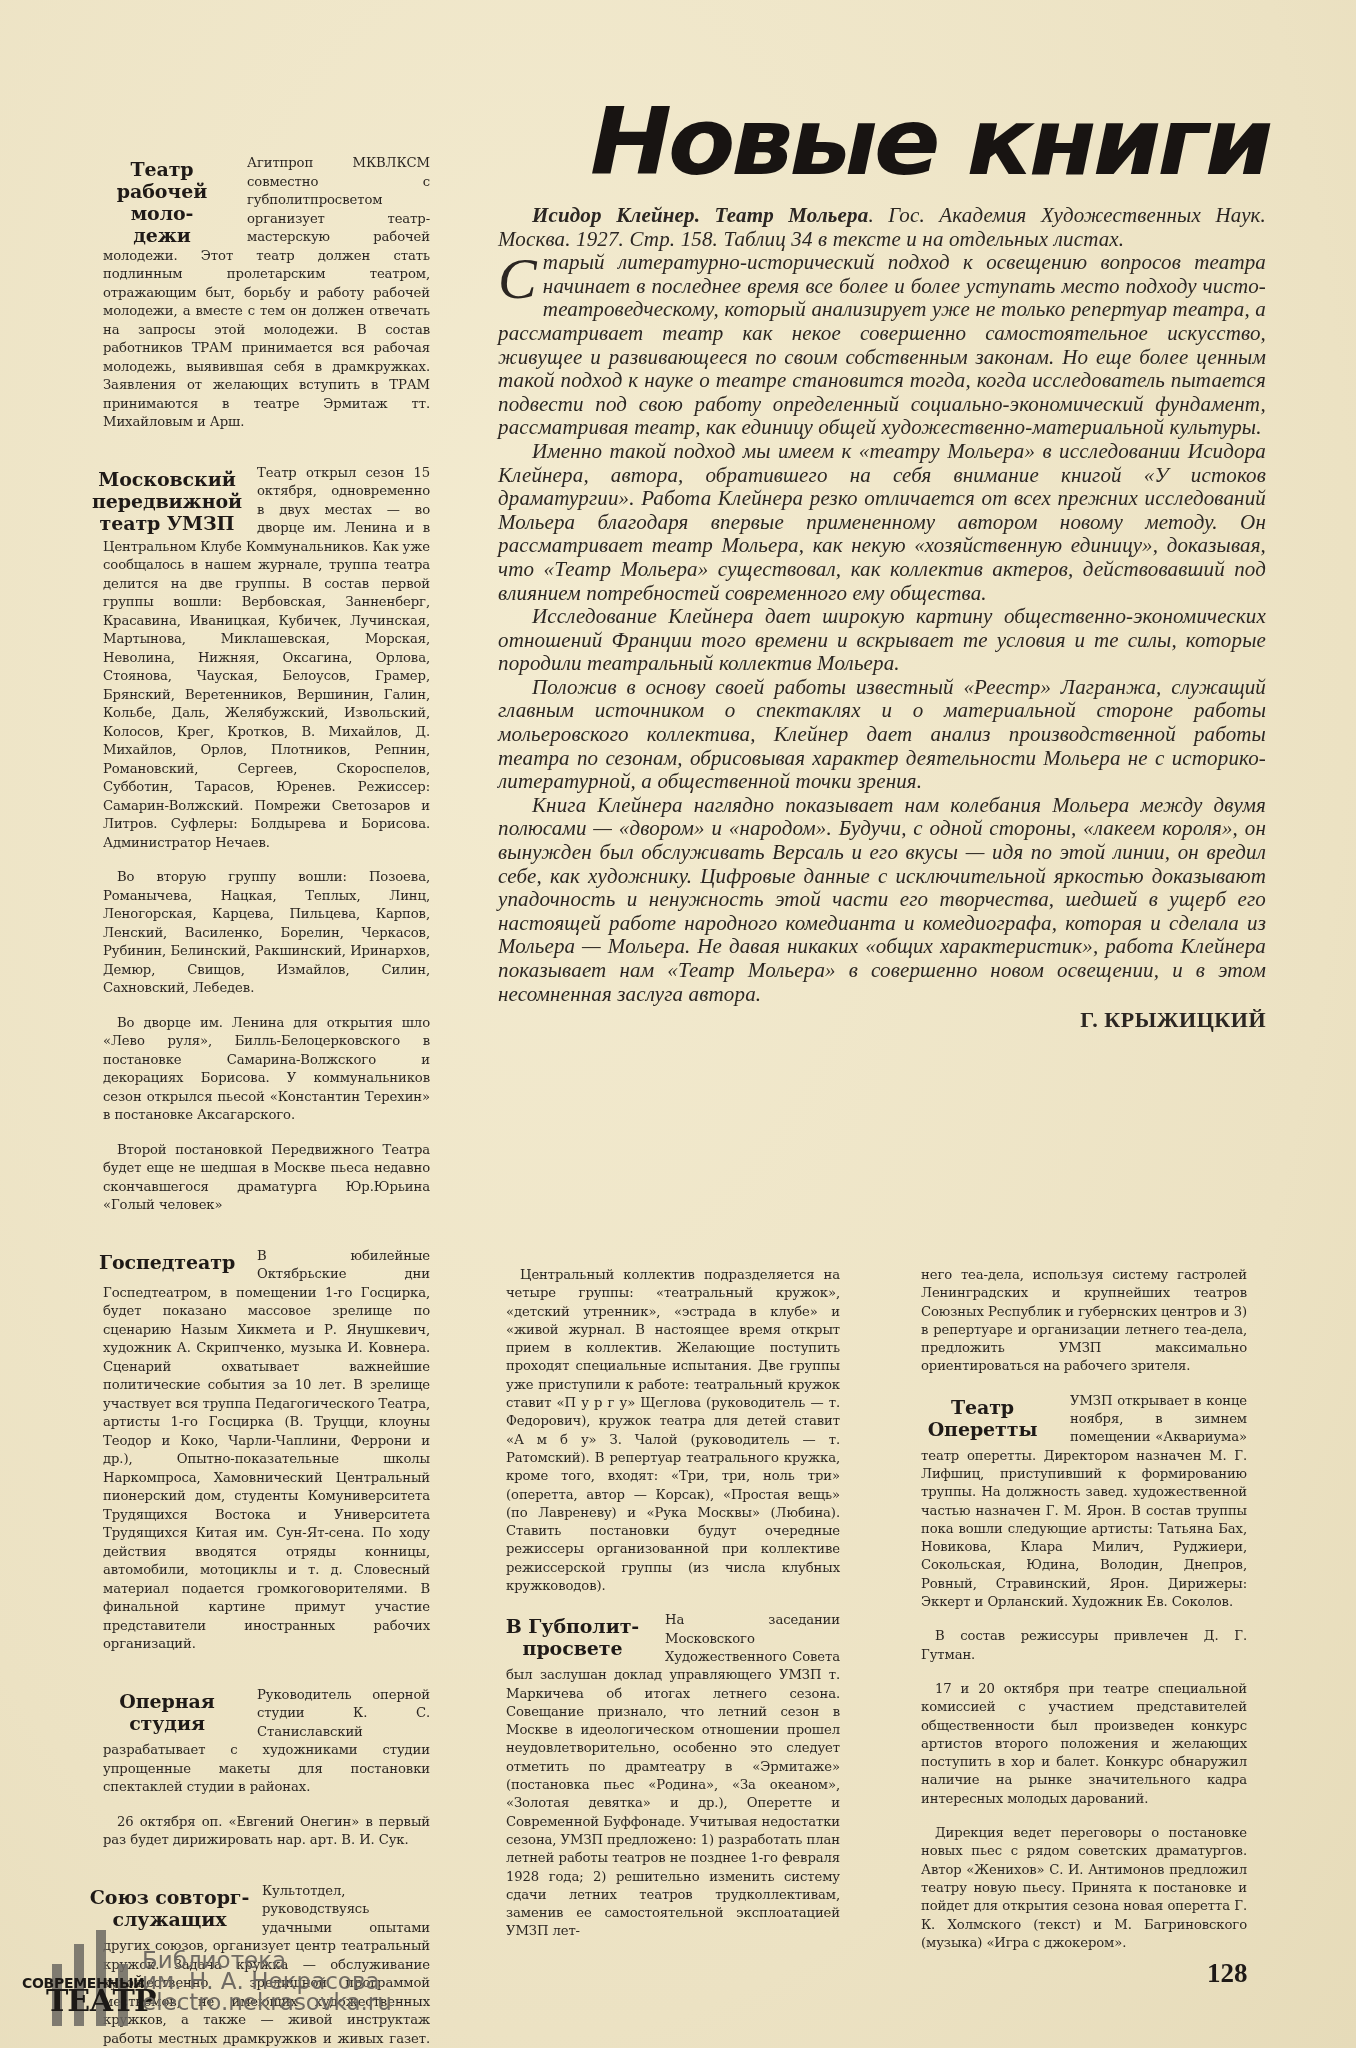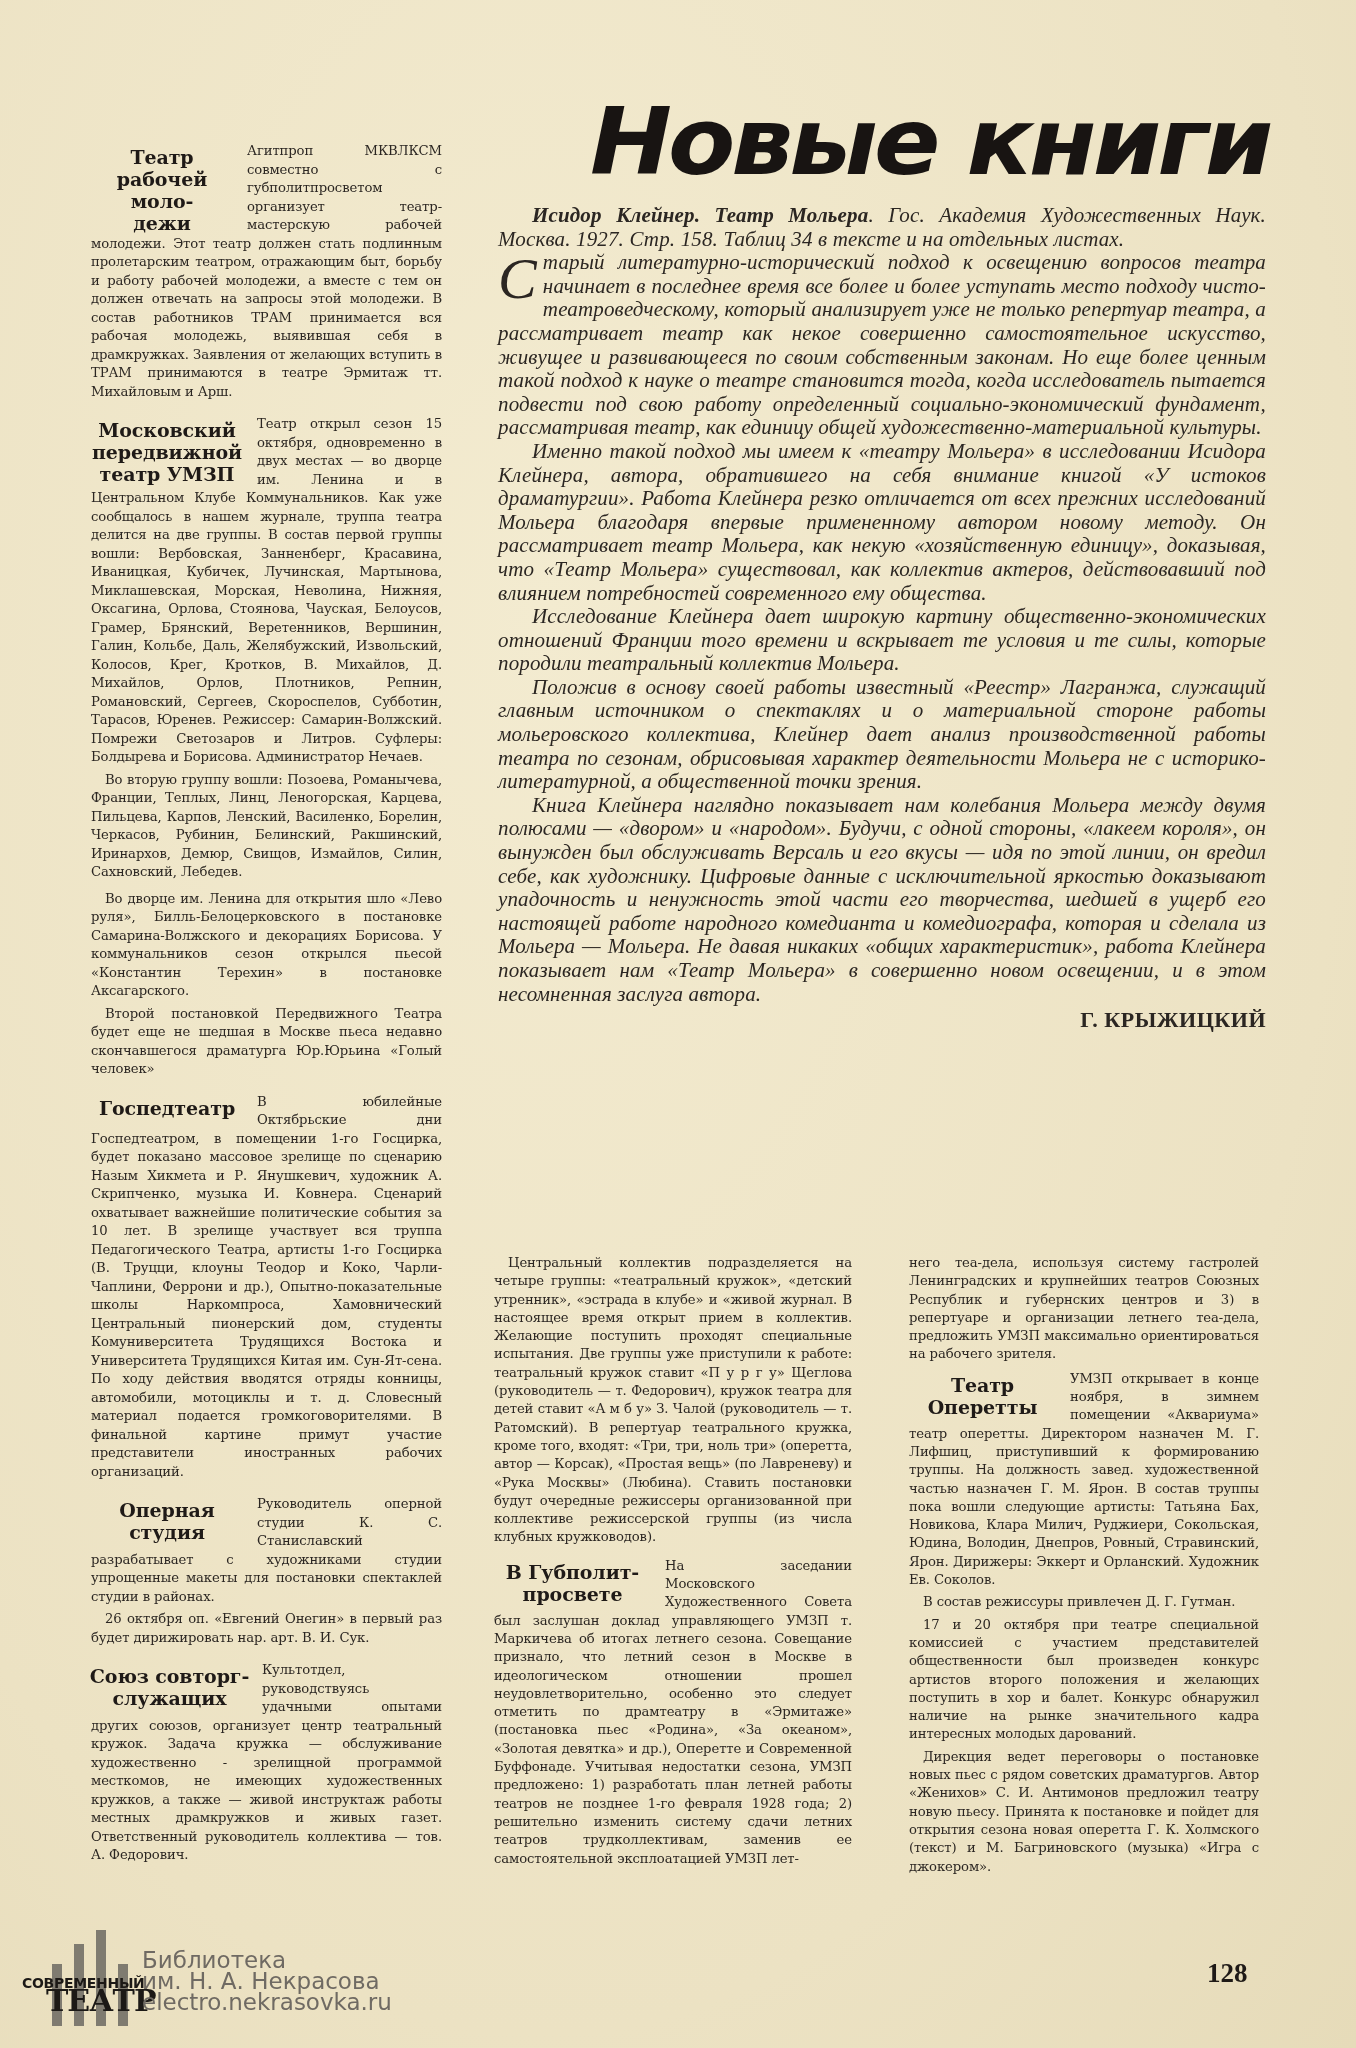--- a/index.html
+++ b/index.html
@@ -14,21 +14,21 @@
 
   
   .col-left { position: absolute; left: 87px; top: 138px; width: 359px;
     font-size: 13.2px; line-height: 18.5px; text-align: justify; letter-spacing: -0.1px; }
   .item { margin: 0 0 10px 0; }
   .item::after { content: ""; display: block; clear: both; }
   .head { float: left; font-family: "DejaVu Serif", serif; font-weight: bold;
     font-size: 19px; line-height: 22px; text-align: center; color: #1f1a17;
     margin: 4px 10px 0 0; }
   .head span { display: block; }
-  .para { margin: 4px; text-indent: 14px; }
+  .para { margin: 16px; text-indent: 14px; }
   .para.first { text-indent: 0; }
 
   
   .title { position: absolute; left: 590px; top: 92px; width: 600px; height: 100px;
     font-family: "DejaVu Sans", sans-serif; font-style: italic; font-weight: bold;
     font-size: 98px; line-height: 100px; color: #181412; letter-spacing: -4px;
     transform: scaleY(0.95); white-space: nowrap; }
 
   
   .review { position: absolute; left: 498px; top: 204px; width: 768px;
@@ -77,21 +77,21 @@
       <p class="para first">Агитпроп МКВЛКСМ совместно с губполитпросветом организует театр-мастерскую рабочей молодежи. Этот театр должен стать подлинным пролетарским театром, отражающим быт, борьбу и работу рабочей молодежи, а вместе с тем он должен отвечать на запросы этой молодежи. В состав работников ТРАМ принимается вся рабочая молодежь, выявившая себя в драмкружках. Заявления от желающих вступить в ТРАМ принимаются в театре Эрмитаж тт. Михайловым и Арш.</p>
     </div>
 
     <div class="item">
       <div class="head" style="width:160px;">
         <span>Московский</span>
         <span>передвижной</span>
         <span>театр УМЗП</span>
       </div>
       <p class="para first">Театр открыл сезон 15 октября, одновременно в двух местах — во дворце им. Ленина и в Центральном Клубе Коммунальников. Как уже сообщалось в нашем журнале, труппа театра делится на две группы. В состав первой группы вошли: Вербовская, Занненберг, Красавина, Иваницкая, Кубичек, Лучинская, Мартынова, Миклашевская, Морская, Неволина, Нижняя, Оксагина, Орлова, Стоянова, Чауская, Белоусов, Грамер, Брянский, Веретенников, Вершинин, Галин, Кольбе, Даль, Желябужский, Извольский, Колосов, Крег, Кротков, В. Михайлов, Д. Михайлов, Орлов, Плотников, Репнин, Романовский, Сергеев, Скороспелов, Субботин, Тарасов, Юренев. Режиссер: Самарин-Волжский. Помрежи Светозаров и Литров. Суфлеры: Болдырева и Борисова. Администратор Нечаев.</p>
-      <p class="para">Во вторую группу вошли: Позоева, Романычева, Франции, Теплых, Линц, Леногорская, Карцева, Пильцева, Карпов, Ленский, Василенко, Борелин, Черкасов, Рубинин, Белинский, Ракшинский, Иринархов, Демюр, Свищов, Измайлов, Силин, Сахновский, Лебедев.</p>
+      <p class="para">Во вторую группу вошли: Позоева, Романычева, Нацкая, Теплых, Линц, Леногорская, Карцева, Пильцева, Карпов, Ленский, Василенко, Борелин, Черкасов, Рубинин, Белинский, Ракшинский, Иринархов, Демюр, Свищов, Измайлов, Силин, Сахновский, Лебедев.</p>
       <p class="para" style="margin-top:8px;">Во дворце им. Ленина для открытия шло «Лево руля», Билль-Белоцерковского в постановке Самарина-Волжского и декорациях Борисова. У коммунальников сезон открылся пьесой «Константин Терехин» в постановке Аксагарского.</p>
       <p class="para">Второй постановкой Передвижного Театра будет еще не шедшая в Москве пьеса недавно скончавшегося драматурга Юр.Юрьина «Голый человек»</p>
     </div>
 
     <div class="item">
       <div class="head" style="width:160px;">
         <span>Госпедтеатр</span>
       </div>
       <p class="para first">В юбилейные Октябрьские дни Госпедтеатром, в помещении 1-го Госцирка, будет показано массовое зрелище по сценарию Назым Хикмета и Р. Янушкевич, художник А. Скрипченко, музыка И. Ковнера. Сценарий охватывает важнейшие политические события за 10 лет. В зрелище участвует вся труппа Педагогического Театра, артисты 1-го Госцирка (В. Труцци, клоуны Теодор и Коко, Чарли-Чаплини, Феррони и др.), Опытно-показательные школы Наркомпроса, Хамовнический Центральный пионерский дом, студенты Комуниверситета Трудящихся Востока и Университета Трудящихся Китая им. Сун-Ят-сена. По ходу действия вводятся отряды конницы, автомобили, мотоциклы и т. д. Словесный материал подается громкоговорителями. В финальной картине примут участие представители иностранных рабочих организаций.</p>
     </div>

